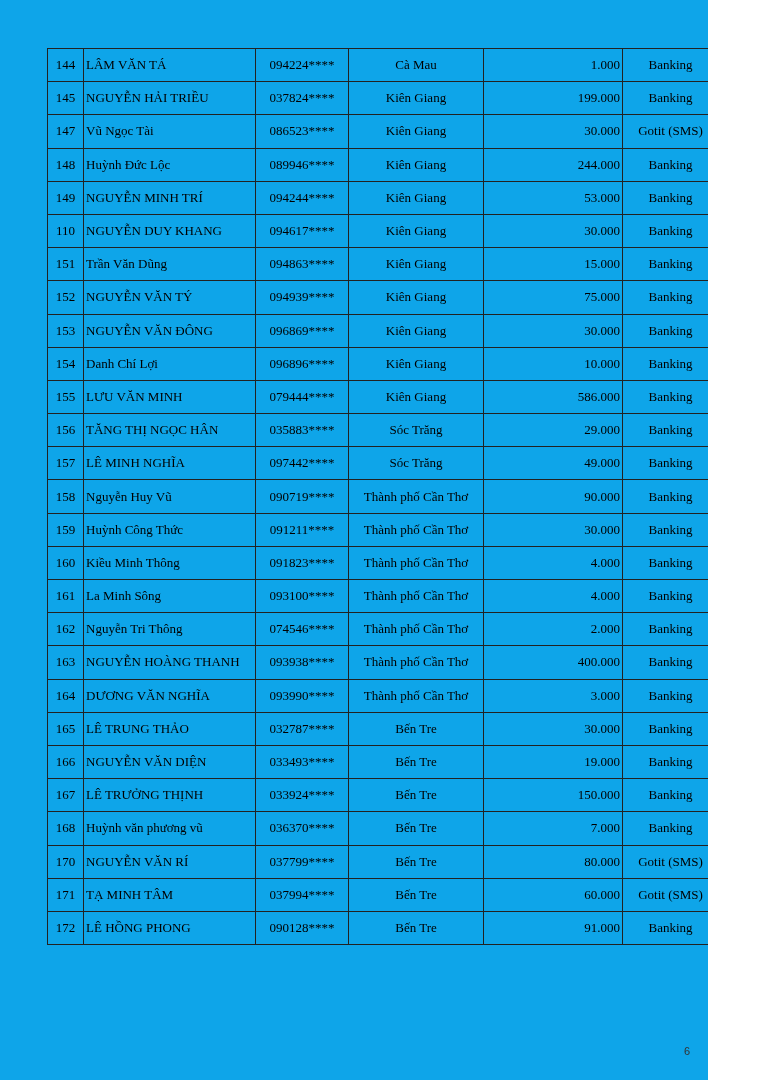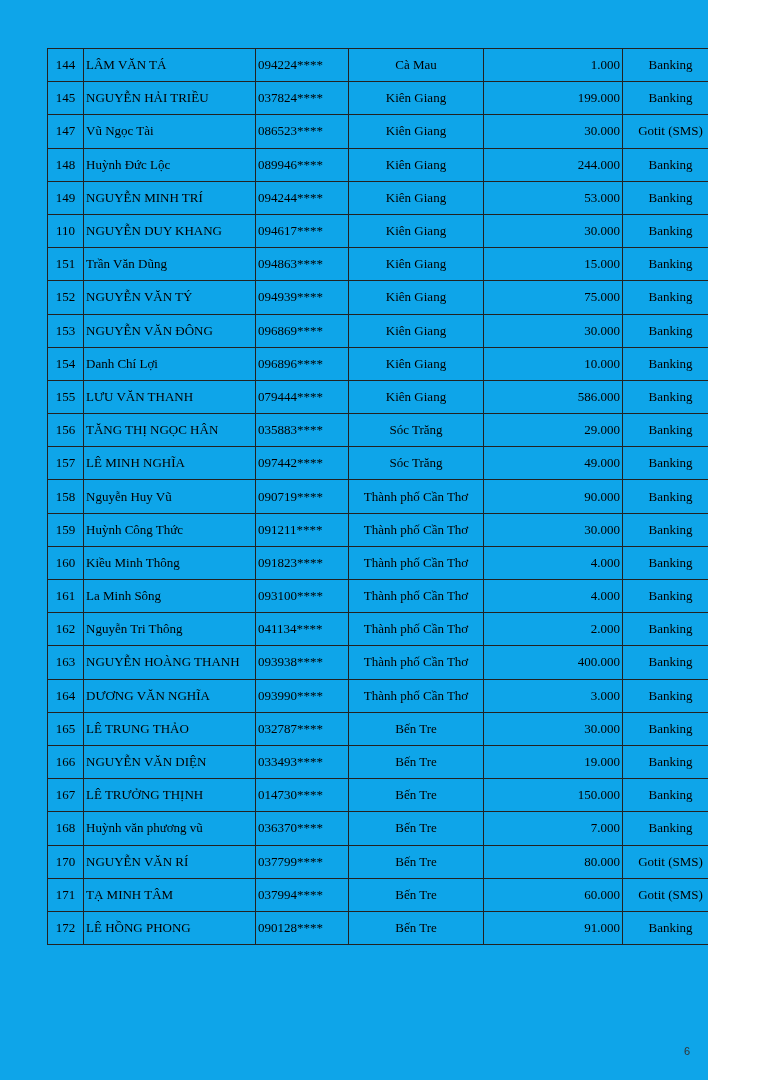--- a/index.html
+++ b/index.html
@@ -35,21 +35,21 @@
   }
   col.c-no       { width: 36px;  }
   col.c-name     { width: 172px; }
   col.c-phone    { width: 93px;  }
   col.c-province { width: 135px; }
   col.c-amount   { width: 139px; }
   col.c-method   { width: 96px;  }
 
   td.col-no       { text-align: center; }
   td.col-name     { text-align: left; padding-left: 5px; }
-  td.col-phone    { text-align: left; margin-top: 48px; }
+  td.col-phone    { text-align: center; margin-top: 48px; }
   td.col-province { text-align: center; }
   td.col-amount   { text-align: right; padding-right: 8px; }
   td.col-method   { text-align: center; }
 
   .page-number {
     position: absolute;
     top: 1045px;
     right: 18px;
     font-family: "Liberation Sans", "DejaVu Sans", sans-serif;
     font-size: 11px;
@@ -146,21 +146,21 @@
         <tr>
           <td class="col-no">154</td>
           <td class="col-name">Danh Chí Lợi</td>
           <td class="col-phone">096896****</td>
           <td class="col-province">Kiên Giang</td>
           <td class="col-amount">10.000</td>
           <td class="col-method">Banking</td>
         </tr>
         <tr>
           <td class="col-no">155</td>
-          <td class="col-name">LƯU VĂN THANH</td>
+          <td class="col-name">LƯU VĂN MINH</td>
           <td class="col-phone">079444****</td>
           <td class="col-province">Kiên Giang</td>
           <td class="col-amount">586.000</td>
           <td class="col-method">Banking</td>
         </tr>
         <tr>
           <td class="col-no">156</td>
           <td class="col-name">TĂNG THỊ NGỌC HÂN</td>
           <td class="col-phone">035883****</td>
           <td class="col-province">Sóc Trăng</td>
@@ -203,21 +203,21 @@
           <td class="col-no">161</td>
           <td class="col-name">La Minh Sông</td>
           <td class="col-phone">093100****</td>
           <td class="col-province">Thành phố Cần Thơ</td>
           <td class="col-amount">4.000</td>
           <td class="col-method">Banking</td>
         </tr>
         <tr>
           <td class="col-no">162</td>
           <td class="col-name">Nguyễn Tri Thông</td>
-          <td class="col-phone">041134****</td>
+          <td class="col-phone">074546****</td>
           <td class="col-province">Thành phố Cần Thơ</td>
           <td class="col-amount">2.000</td>
           <td class="col-method">Banking</td>
         </tr>
         <tr>
           <td class="col-no">163</td>
           <td class="col-name">NGUYỄN HOÀNG THANH</td>
           <td class="col-phone">093938****</td>
           <td class="col-province">Thành phố Cần Thơ</td>
           <td class="col-amount">400.000</td>
@@ -243,21 +243,21 @@
           <td class="col-no">166</td>
           <td class="col-name">NGUYỄN VĂN DIỆN</td>
           <td class="col-phone">033493****</td>
           <td class="col-province">Bến Tre</td>
           <td class="col-amount">19.000</td>
           <td class="col-method">Banking</td>
         </tr>
         <tr>
           <td class="col-no">167</td>
           <td class="col-name">LÊ TRƯỞNG THỊNH</td>
-          <td class="col-phone">014730****</td>
+          <td class="col-phone">033924****</td>
           <td class="col-province">Bến Tre</td>
           <td class="col-amount">150.000</td>
           <td class="col-method">Banking</td>
         </tr>
         <tr>
           <td class="col-no">168</td>
           <td class="col-name">Huỳnh văn phương vũ</td>
           <td class="col-phone">036370****</td>
           <td class="col-province">Bến Tre</td>
           <td class="col-amount">7.000</td>

